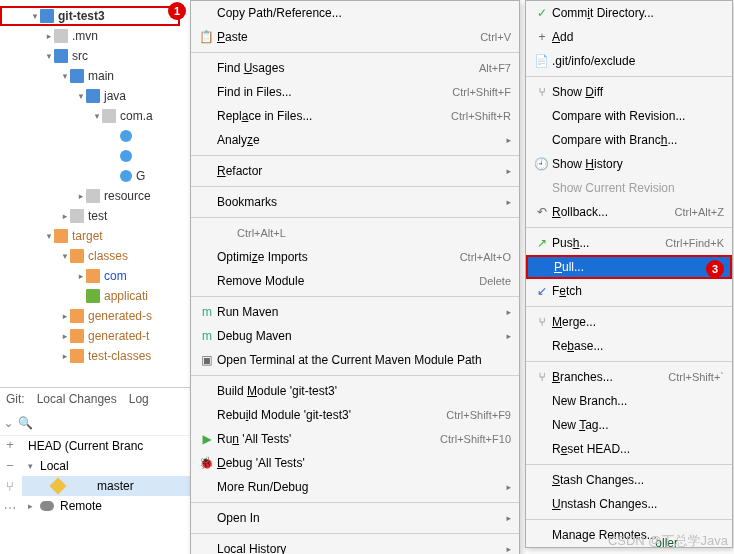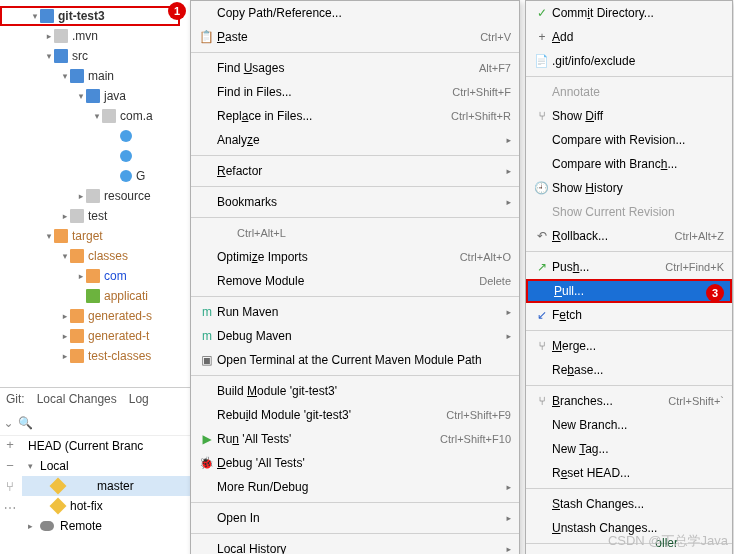--- a/index.html
+++ b/index.html
@@ -155,24 +155,20 @@
         <span class="label">HEAD (Current Branc</span>
       </div>
     <div class="git-tree-row">
         <span class="arrow">▾</span>
         <span>Local</span>
       </div>
     <div class="git-tree-row git-sel" style="padding-left:30px">
         <span class="tag-yellow"></span>
         <span>master</span>
       </div>
-    <div class="git-tree-row" style="padding-left:30px">
-        <span class="tag-yellow"></span>
-        <span>hot-fix</span>
-      </div>
     <div class="git-tree-row">
         <span class="arrow">▸</span>
         <span class="cloud-icon"></span>
         <span>Remote</span>
       </div>
   </div>
 </div>
 <div class="git-side">
   <div>+</div>
   <div>−</div>
@@ -299,24 +295,20 @@
     </div>
   <div class="menu-item">
       <span class="icn">+</span>
       <span class="lbl"><span class="ul">A</span>dd</span>
     </div>
   <div class="menu-item">
       <span class="icn">📄</span>
       <span class="lbl">.git/info/exclude</span>
     </div>
   <div class="menu-sep"></div>
-  <div class="menu-item disabled">
-      <span class="icn"></span>
-      <span class="lbl">Annotate</span>
-    </div>
   <div class="menu-item">
       <span class="icn">⑂</span>
       <span class="lbl">Show <span class="ul">D</span>iff</span>
     </div>
   <div class="menu-item">
       <span class="icn"></span>
       <span class="lbl">Compare with Revision...</span>
     </div>
   <div class="menu-item">
       <span class="icn"></span>

